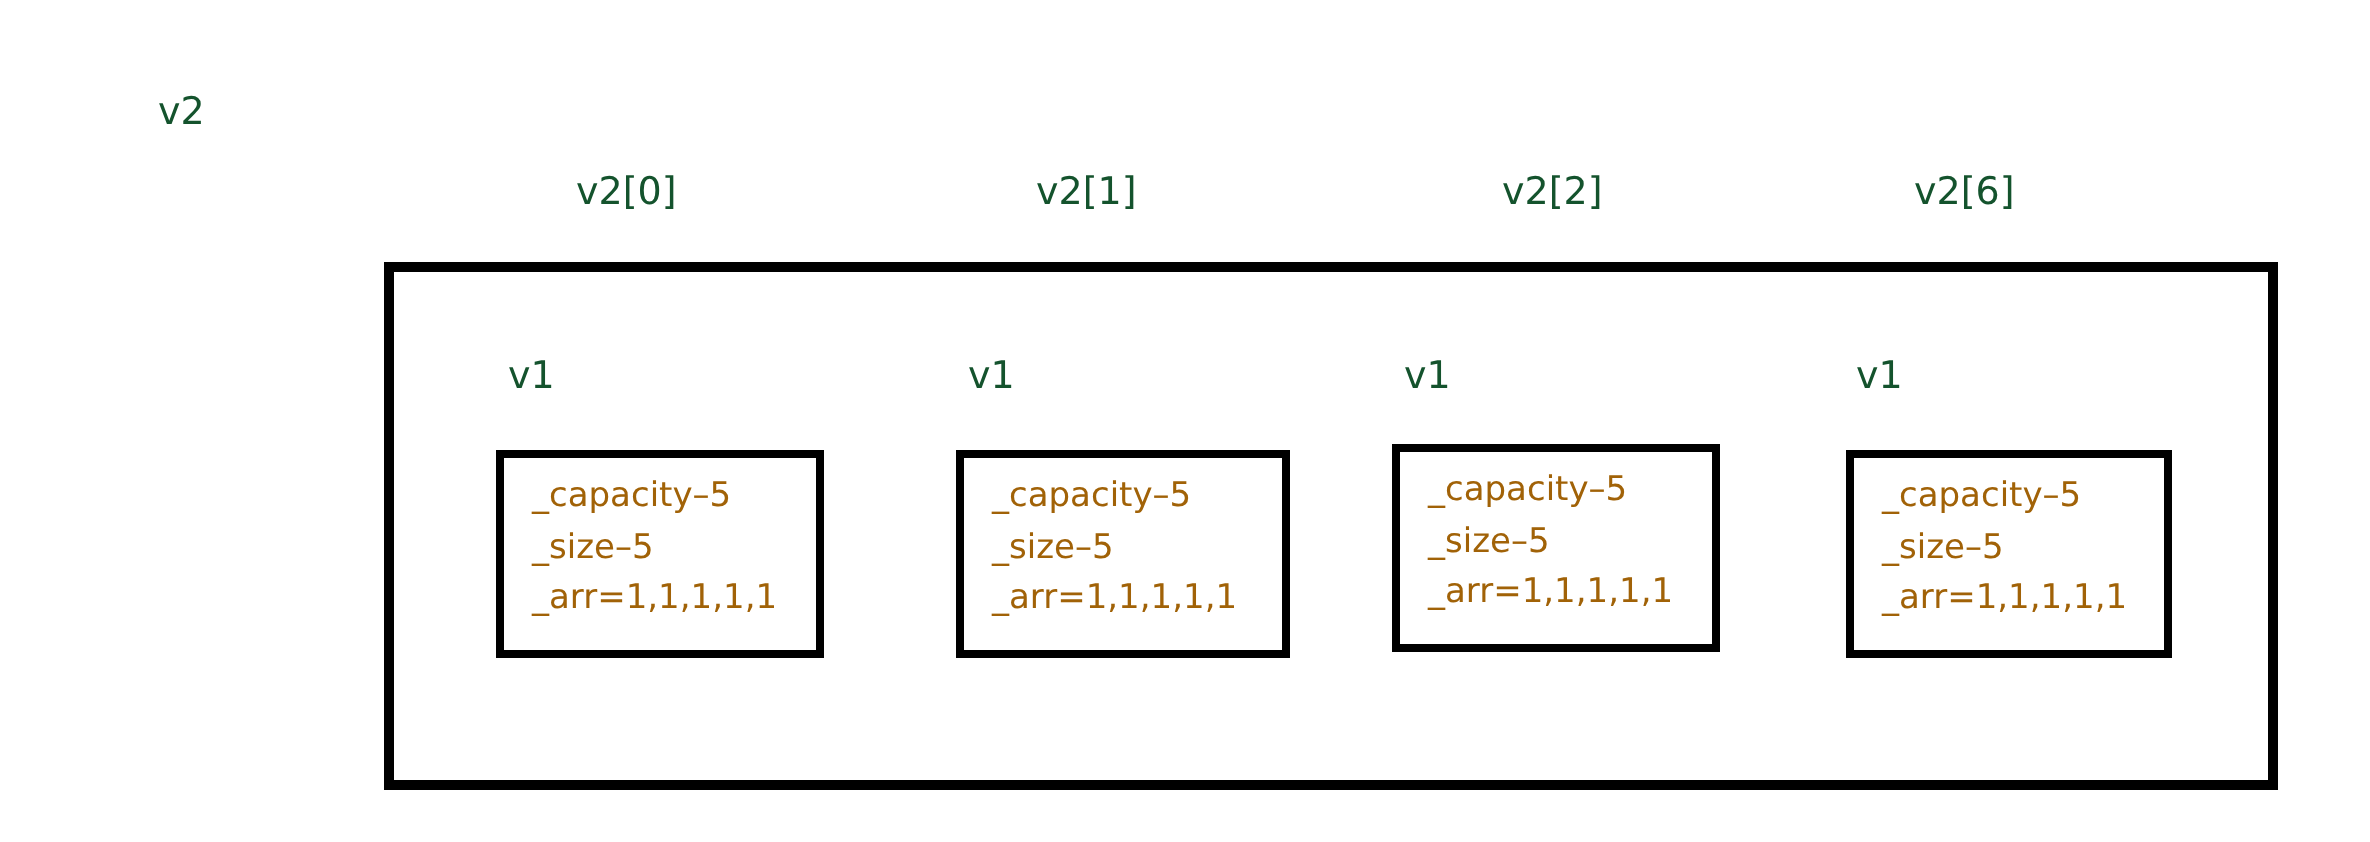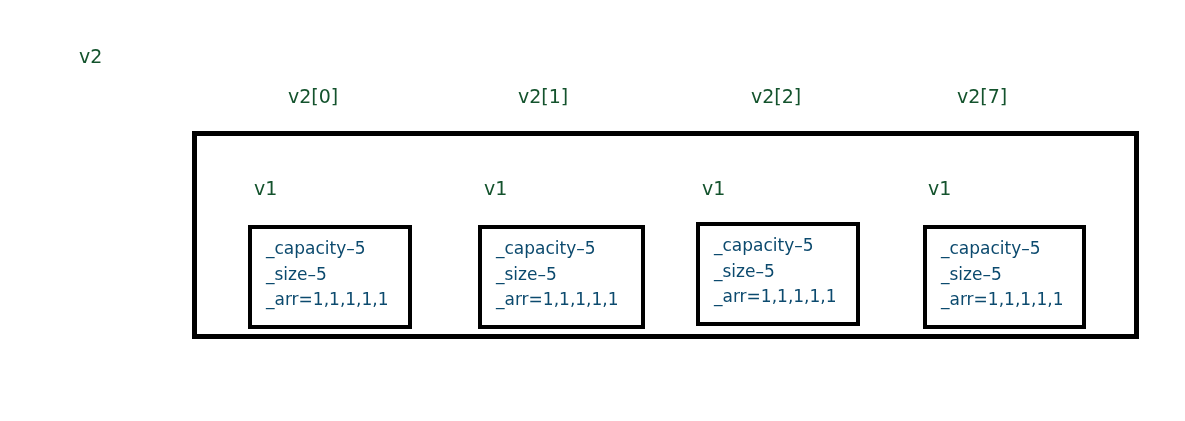--- a/index.html
+++ b/index.html
@@ -56,38 +56,38 @@
     position: absolute;
     left: 14px;
     top: 10px;
     display: flex;
     flex-direction: column;
     gap: 6px;
   }
   .field-row {
     font-family: "DejaVu Sans", sans-serif;
     font-size: 17px;
-    color: #0c4a6e;
+    color: #a16207;
     line-height: 1.15;
     white-space: nowrap;
   }
 </style>
 </head>
 <body>
 
 <div id="canvas">
 
   <div class="label outer-var-label" style="left:79px; top:47px;">v2</div>
 
   <div class="label index-label" style="left:288px; top:87px;">v2[0]</div>
   <div class="label index-label" style="left:518px; top:87px;text-align:center;">v2[1]</div>
   <div class="label index-label" style="left:751px; top:87px;">v2[2]</div>
-  <div class="label index-label" style="left:957px; top:87px;">v2[7]</div>
+  <div class="label index-label" style="left:957px; top:87px;">v2[6]</div>
 
-  <div class="outer-box" style="left:192px; top:131px; width:947px; height:208px;">
+  <div class="outer-box" style="left:192px; top:131px; width:947px; height:264px;">
 
     <div class="label inner-var-label" style="left:57px; top:43px;">v1</div>
     <div class="inner-box" style="left:51px; top:89px; width:164px; height:104px;">
       <div class="field-list">
         <div class="field-row">_capacity–5</div>
         <div class="field-row">_size–5</div>
         <div class="field-row">_arr=1,1,1,1,1</div>
       </div>
     </div>
 

